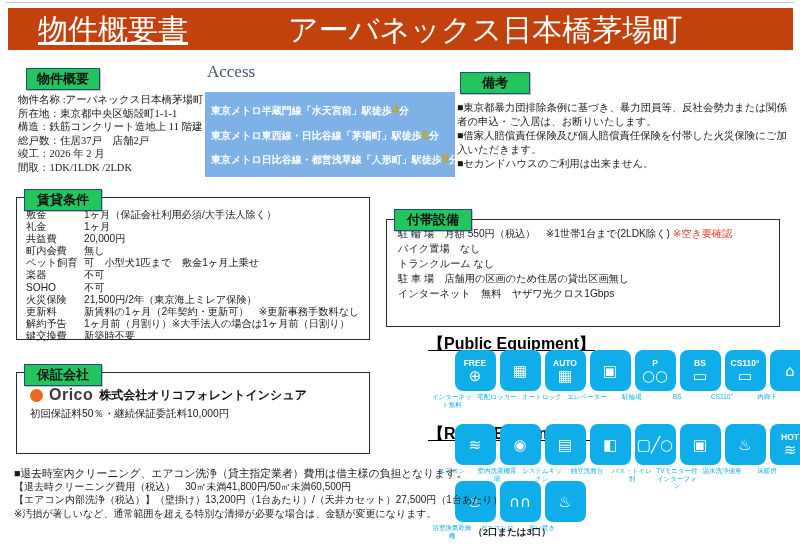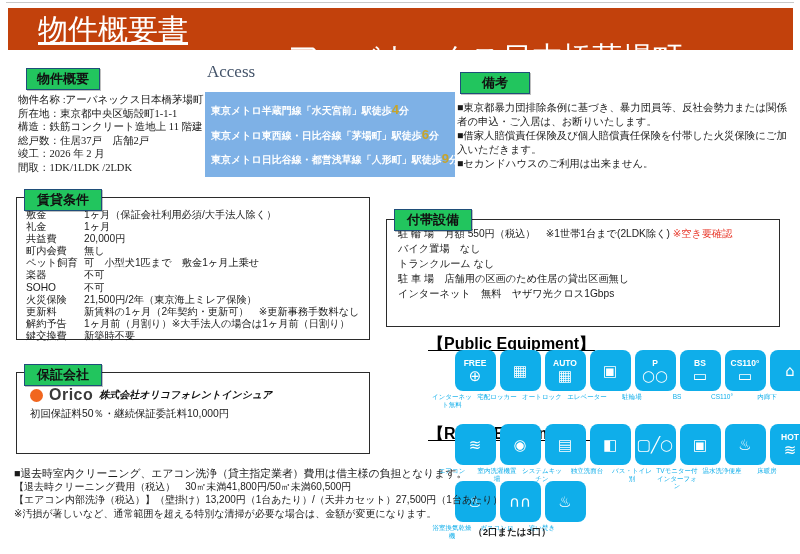--- a/index.html
+++ b/index.html
@@ -9,21 +9,21 @@
   }
   .topline{position:absolute;left:6px;top:2px;width:788px;height:1px;background:#c9c9c9;}
   
   .headerbar{position:absolute;left:8px;top:8px;width:785px;height:42px;background:#c2410c;}
   .doc-title{
     position:absolute;left:30px;top:4px;font-family:"Liberation Serif","DejaVu Serif",serif;
     font-size:30px;line-height:36px;color:#ffffff;text-decoration:underline;white-space:nowrap;
   }
   .prop-title{
     position:absolute;left:280px;top:4px;font-family:"Liberation Serif","DejaVu Serif",serif;
-    font-size:30px;line-height:36px;color:#ffffff;white-space:nowrap;margin-top:28px;
+    font-size:30px;line-height:36px;color:#ffffff;white-space:nowrap;
   }
   
   .hdr-box{
     position:absolute;height:20px;background:#22c55e;border:1.6px solid #1f4e79;
     font-size:13px;font-weight:bold;color:#111;display:flex;align-items:center;justify-content:center;
     white-space:nowrap;z-index:3;box-shadow:1px 1px 0 rgba(0,0,0,.25);
   }
   
   .ov-lines{position:absolute;left:18px;top:93px;width:200px;font-size:10.5px;line-height:13.5px;
     font-family:"Liberation Serif","DejaVu Serif",serif;white-space:nowrap;}
@@ -44,21 +44,21 @@
   .rent-row{display:flex;font-size:10.2px;line-height:12.1px;white-space:nowrap;}
   .rent-label{width:58px;flex:0 0 58px;}
   
   .fac-rows{position:absolute;left:398px;top:226px;width:376px;}
   .fac-row{font-size:10.2px;line-height:15px;white-space:nowrap;}
   .red{color:#e8382a;}
   
   .orico-line{position:absolute;left:30px;top:386px;display:flex;align-items:center;white-space:nowrap;}
   .orico-dot{width:13px;height:13px;border-radius:50%;background:#f1661f;margin-right:6px;}
   .orico-brand{font-size:16px;font-weight:bold;color:#3a3a3a;letter-spacing:.5px;margin-right:6px;}
-  .orico-company{font-size:10px;font-weight:bold;color:#111;font-style:italic;}
+  .orico-company{font-size:12px;font-weight:bold;color:#111;}
   .orico-fee{position:absolute;left:30px;top:407px;font-size:10.4px;white-space:nowrap;}
   
   .eq-title{position:absolute;font-size:16px;font-weight:bold;color:#000;text-decoration:underline;white-space:nowrap;text-align:right;}
   .eq-row{position:absolute;display:flex;gap:1px;}
   .eq-cell{width:44px;display:flex;flex-direction:column;align-items:center;}
   .eq-box{width:41px;height:41px;border-radius:8px;background:#0faeea;color:#fff;
     display:flex;flex-direction:column;align-items:center;justify-content:center;margin-left:46px;}
   .eq-top{font-size:8.5px;font-weight:bold;line-height:10px;}
   .eq-sym{font-size:15px;line-height:16px;font-family:"DejaVu Sans",sans-serif;}
   .eq-label{font-size:6.5px;line-height:7.5px;color:#0faeea;text-align:center;margin-top:2px;width:45px;}

